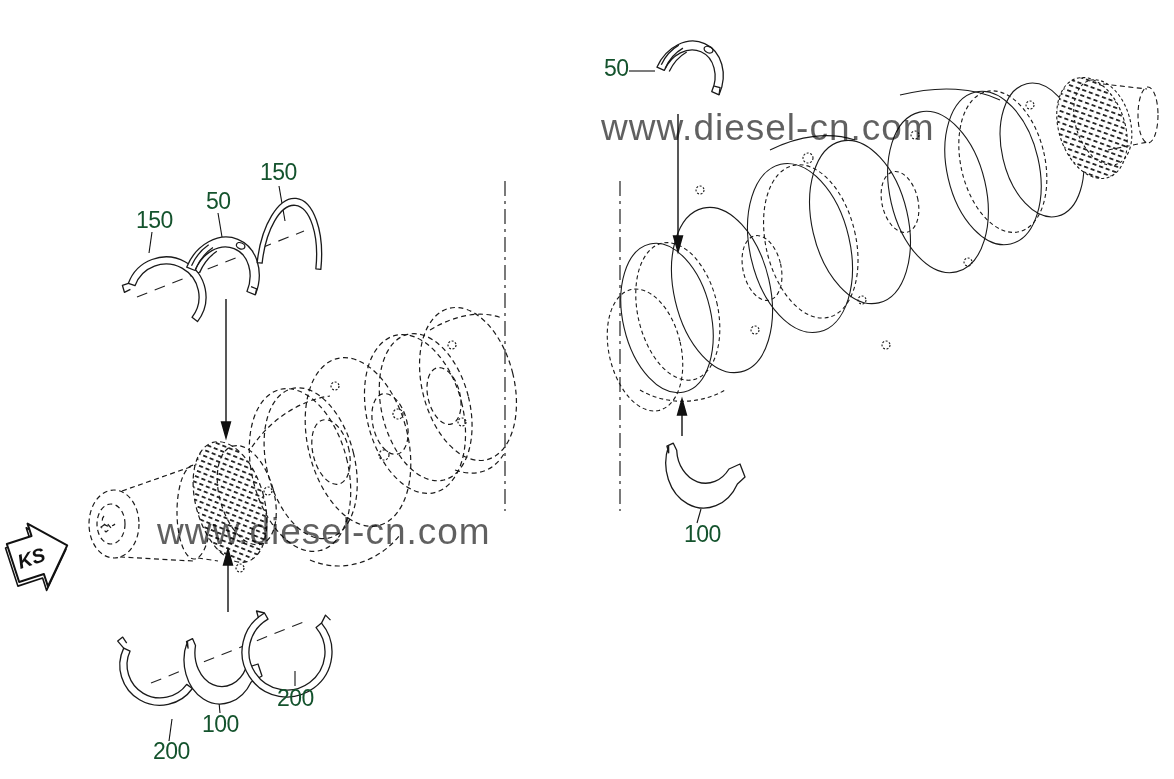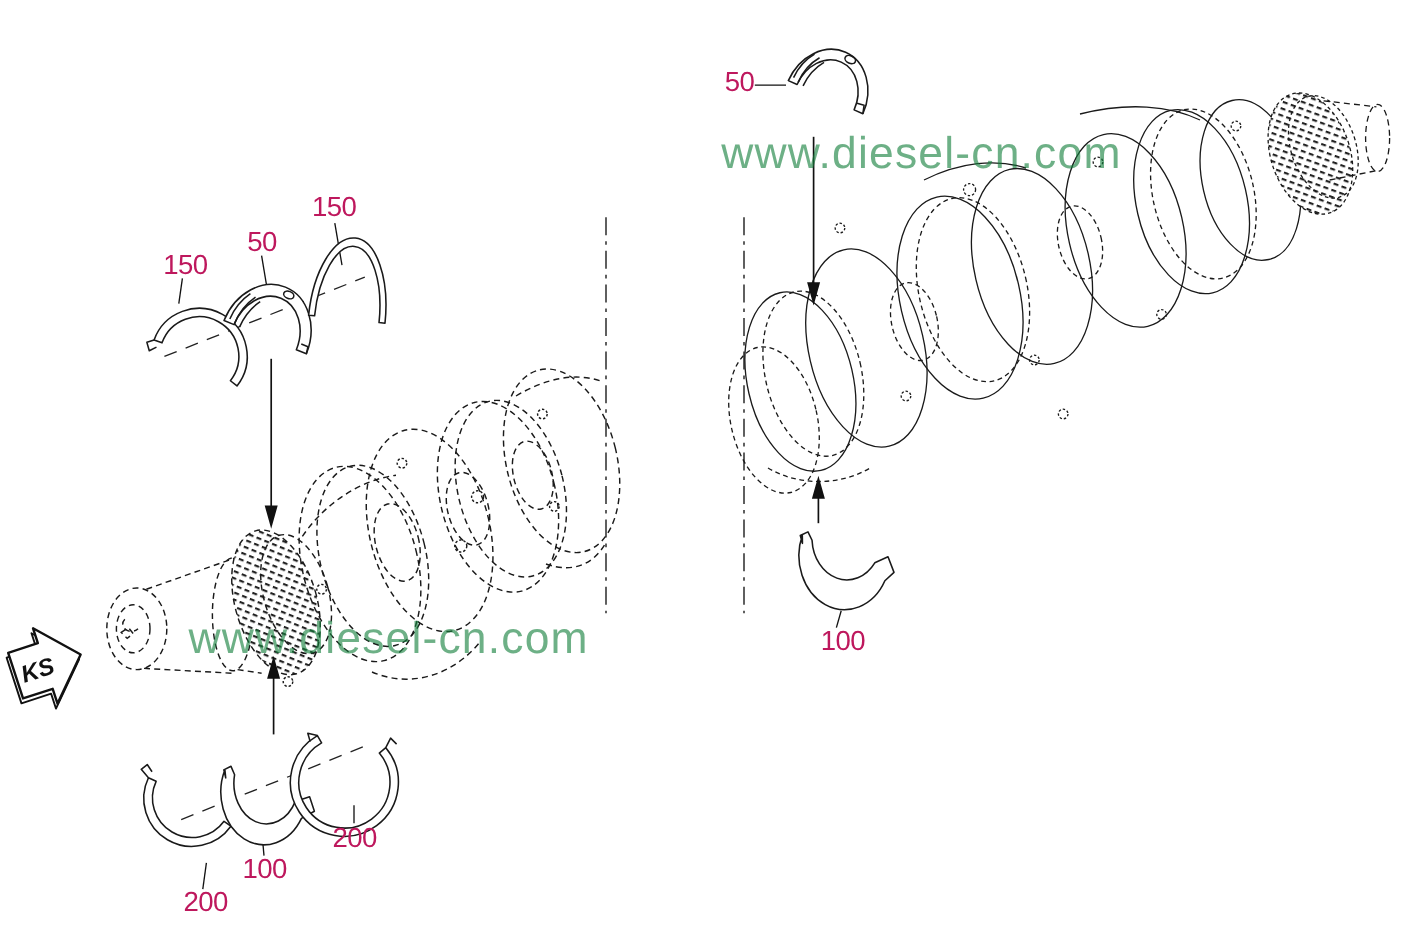--- a/index.html
+++ b/index.html
@@ -4,26 +4,26 @@
 <style>
   html,body{margin:0;padding:0;background:#ffffff;}
   .stage{
     position:relative;width:1174px;height:779px;background:#ffffff;overflow:hidden;
     font-family:"Liberation Sans",sans-serif;
   }
   .stage svg{position:absolute;left:0;top:0;}
   .callout{
     position:absolute;
     font-size:23px;line-height:24px;letter-spacing:-0.5px;
-    color:#be185d;white-space:nowrap;
+    color:#14532d;white-space:nowrap;
   }
   .watermark{
     position:absolute;
     font-size:37px;line-height:40px;letter-spacing:1px;
-    color:#15803d;opacity:0.62;white-space:nowrap;
+    color:#000000;opacity:0.62;white-space:nowrap;
   }
 </style>
 </head>
 <body>
 
 <div class="stage">
 
 <svg width="1174" height="779" viewBox="0 0 1174 779">
   <defs>
     <pattern id="hatch" patternUnits="userSpaceOnUse" width="7" height="5.5" patternTransform="rotate(38)">

